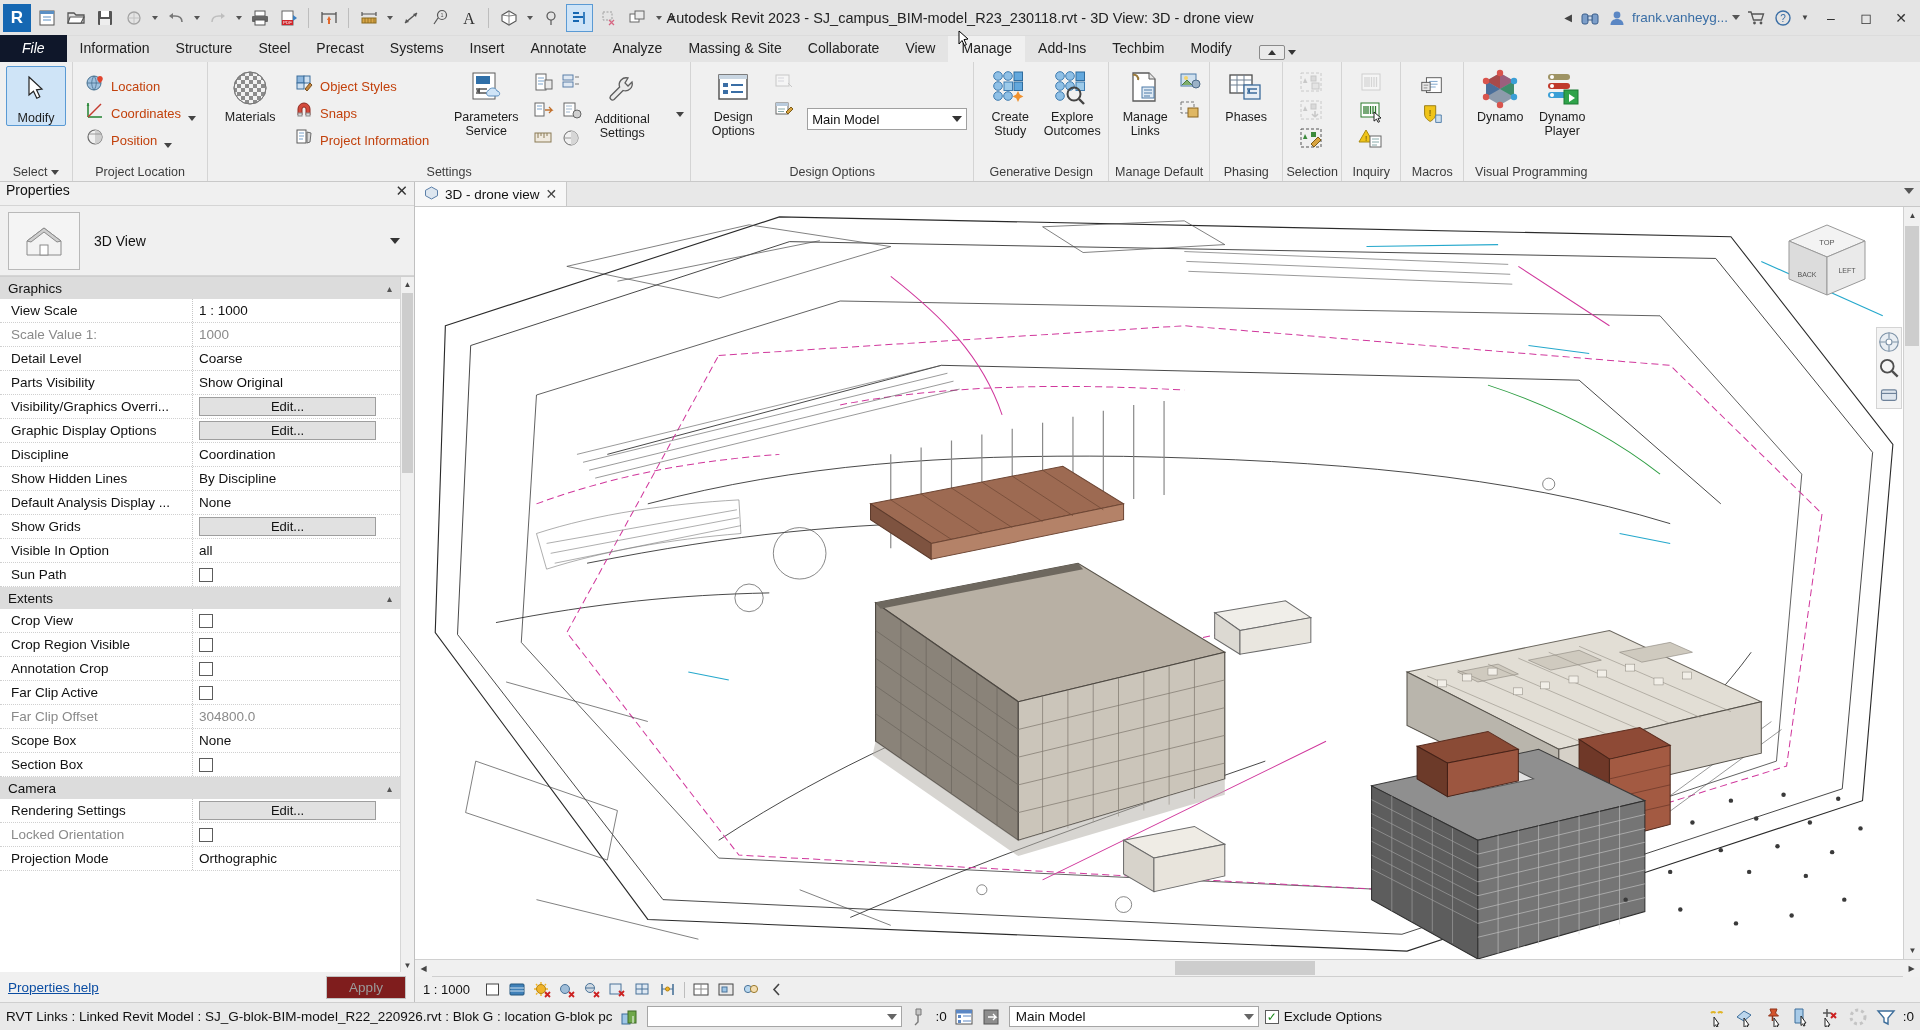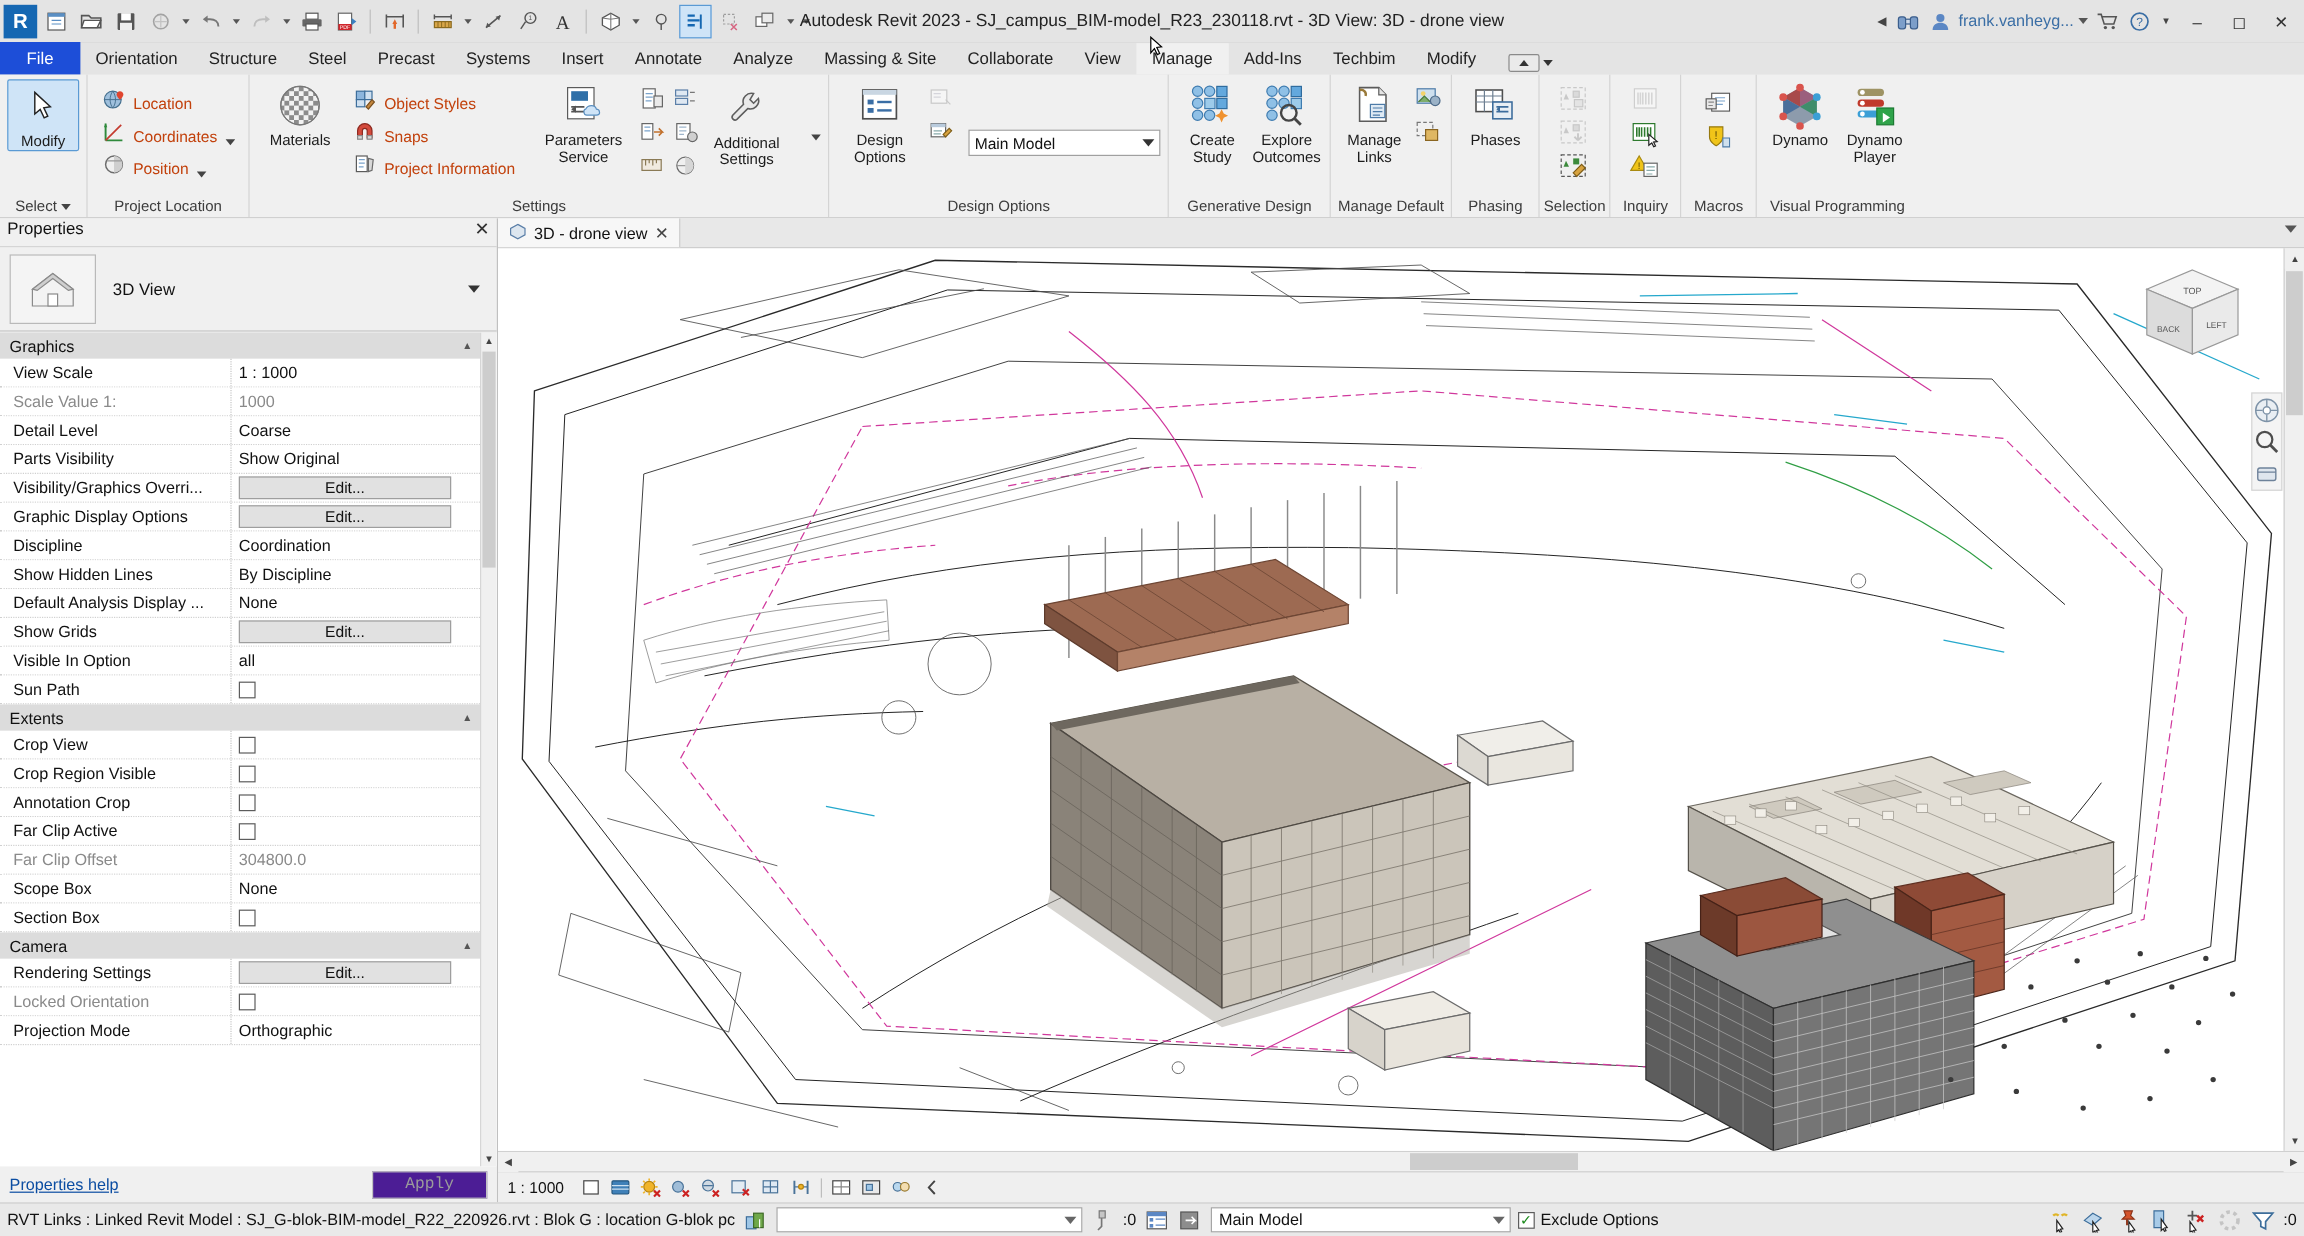--- a/index.html
+++ b/index.html
@@ -60,21 +60,21 @@
   }
 
   
   .tabbar {
     height: 26px; background: #e4e4e4; display: flex; align-items: flex-end;
     padding-left: 0px; flex: none; position: relative;
   }
   .tab {
     padding: 3px 13px 5px; font-size: 14px; color: #222; cursor: default; line-height: 18px;
   }
-  .tab.file { background: #1d4ed8; color: #fff; padding: 4px 22px 5px; }
+  .tab.file { background: #0f172a; color: #fff; padding: 4px 22px 5px; font-style: italic; }
   .tab.selected { background: #f0f0f0; }
   .tab-extra {
     margin-left: 14px; display: flex; align-items: center; gap: 3px; padding-bottom: 2px;
   }
   .tab-extra .box {
     width: 26px; height: 15px; border: 1px solid #8a8a8a; border-radius: 2px;
     display: flex; align-items: center; justify-content: center; background: #eaeaea;
   }
   .tab-extra .box::after {
     content: ""; border-left: 4px solid transparent; border-right: 4px solid transparent;
@@ -185,22 +185,22 @@
   }
   .pscroll .arr { height: 14px; display: flex; align-items: center; justify-content: center; font-size: 8px; color: #444; }
   .pscroll .thumb { position: absolute; top: 16px; height: 180px; left: 1px; right: 1px; background: #cdcdcd; }
 
   .props-foot {
     height: 30px; display: flex; align-items: center; justify-content: space-between;
     padding: 0 8px; font-size: 13.5px; background: #f0f0f0;
   }
   .props-foot a { color: #0b4da2; text-decoration: underline; }
   .apply-btn {
-    width: 96px; height: 23px; background: #4c1d95; border: 1px solid #c2c2c2;
-    color: #9b9b9b; display: flex; align-items: center; justify-content: center; font-size: 13.5px; font-family: Liberation Mono, monospace;
+    width: 80px; height: 23px; background: #7f1d1d; border: 1px solid #c2c2c2;
+    color: #9b9b9b; display: flex; align-items: center; justify-content: center; font-size: 13.5px;
   }
 
   
   .viewwrap { flex: 1; display: flex; flex-direction: column; min-width: 0; }
   .viewtabbar { height: 25px; background: #e8e8e8; display: flex; align-items: stretch; border-bottom: 1px solid #c8c8c8; }
   .vtab {
     display: flex; align-items: center; gap: 6px; padding: 0 9px; background: #f7f7f7;
     border-right: 1px solid #c8c8c8; font-size: 13.5px; color: #111;
   }
   .vtab .x { font-size: 14px; color: #444; }
@@ -434,21 +434,21 @@
       <span class="wbtn close">✕</span>
     </div>
 
     <svg class="cursor-arrow" style="left:958px; top:30px;" viewBox="0 0 12 18">
       <path d="M1 1l9 8-4 .6 2.4 5-2 .9-2.4-5L1 14z" fill="#fff" stroke="#000" stroke-width="1"></path>
     </svg>
   </div>
 
   <div class="tabbar">
     <div class="tab file">File</div>
-    <div class="tab">Orientation</div>
+    <div class="tab">Information</div>
     <div class="tab">Structure</div>
     <div class="tab">Steel</div>
     <div class="tab">Precast</div>
     <div class="tab">Systems</div>
     <div class="tab">Insert</div>
     <div class="tab">Annotate</div>
     <div class="tab">Analyze</div>
     <div class="tab">Massing &amp; Site</div>
     <div class="tab">Collaborate</div>
     <div class="tab">View</div>

